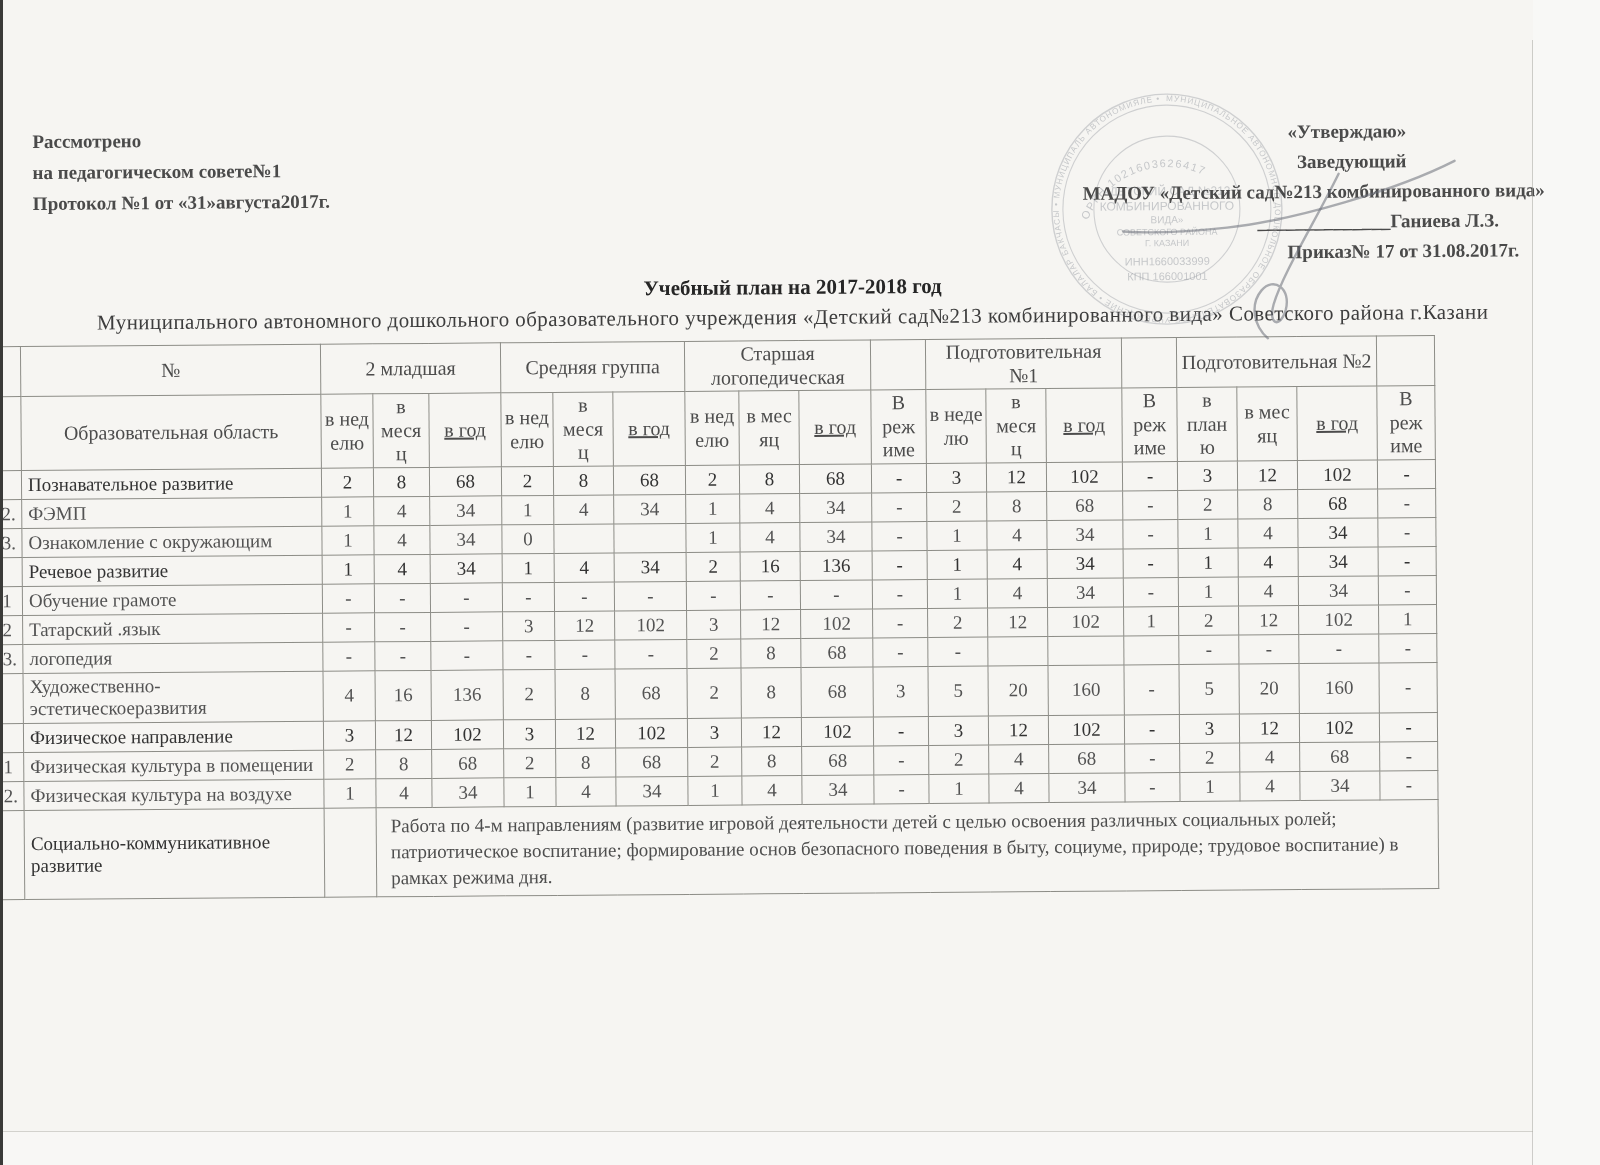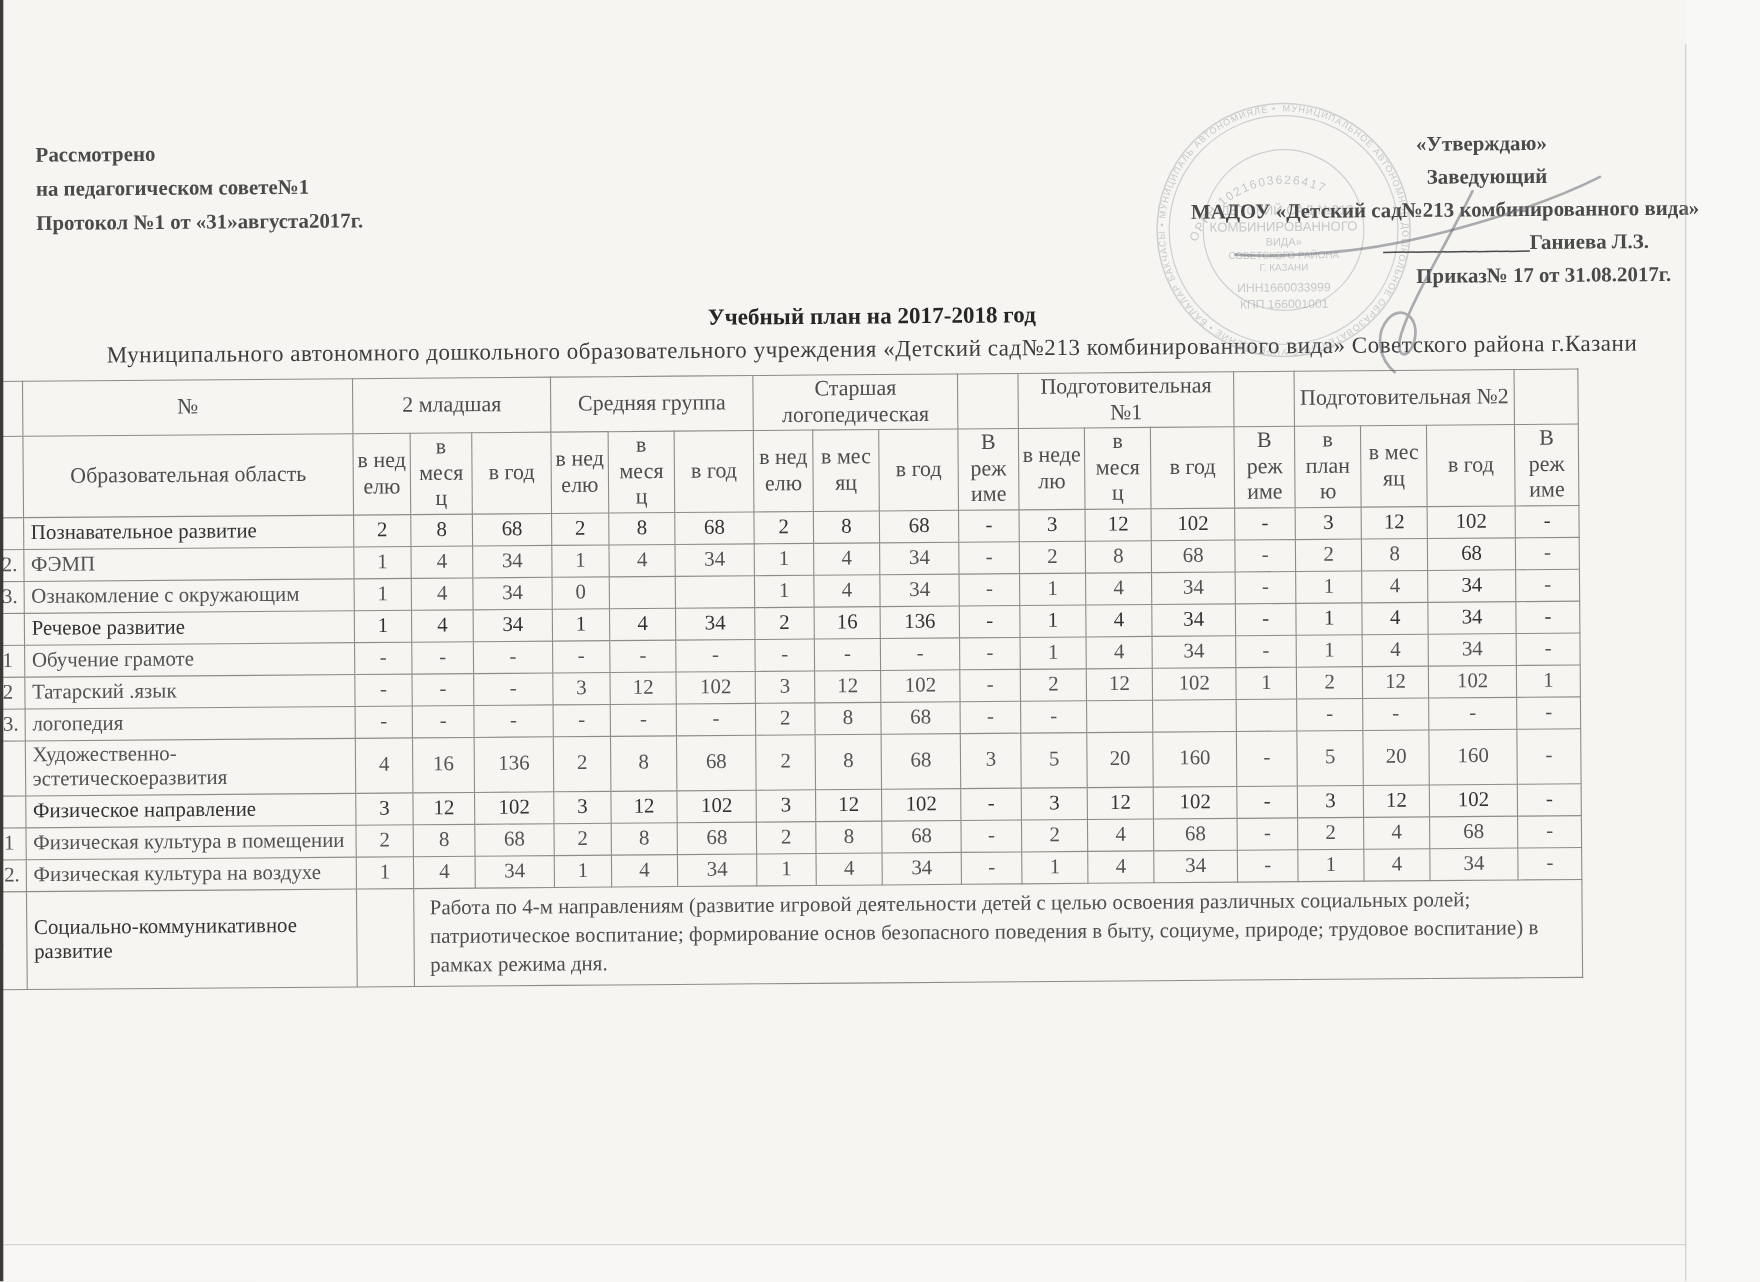--- a/index.html
+++ b/index.html
@@ -44,21 +44,21 @@
   .plan-table thead th{font-size:20px;color:#4c4c4c;}
   .th-group{height:42px;line-height:1.25;}
   .th-sub{font-size:18px;vertical-align:top;padding-top:4px;height:68px;line-height:1.3;}
   .th-area{vertical-align:top;padding-top:5px;font-size:19px;}
   td.cell-num{font-size:19px;text-align:left;padding-left:1px;white-space:nowrap;}
   td.cell-label{font-size:19px;text-align:left;padding:2px 6px;}
   td.cell-val{font-size:19px;text-align:center;height:26px;}
   .b{font-weight:bold;color:#333;}
   .lg{font-size:21px;}
   .ctr{text-align:center;}
-  .nowrap{white-space:nowrap;}
+  .nowrap{white-space:nowrap;text-decoration:underline;}
   td.note-cell{font-size:19px;text-align:left;padding:5px 14px;line-height:1.38;color:#4e4e4e;}
 </style>
 </head>
 <body>
 
 <div class="outer-zone"></div>
 <div class="outer-zone-b"></div>
 <div class="paper-edge-v"></div>
 <div class="paper-edge-h"></div>
 <div class="edge-strip"></div>

